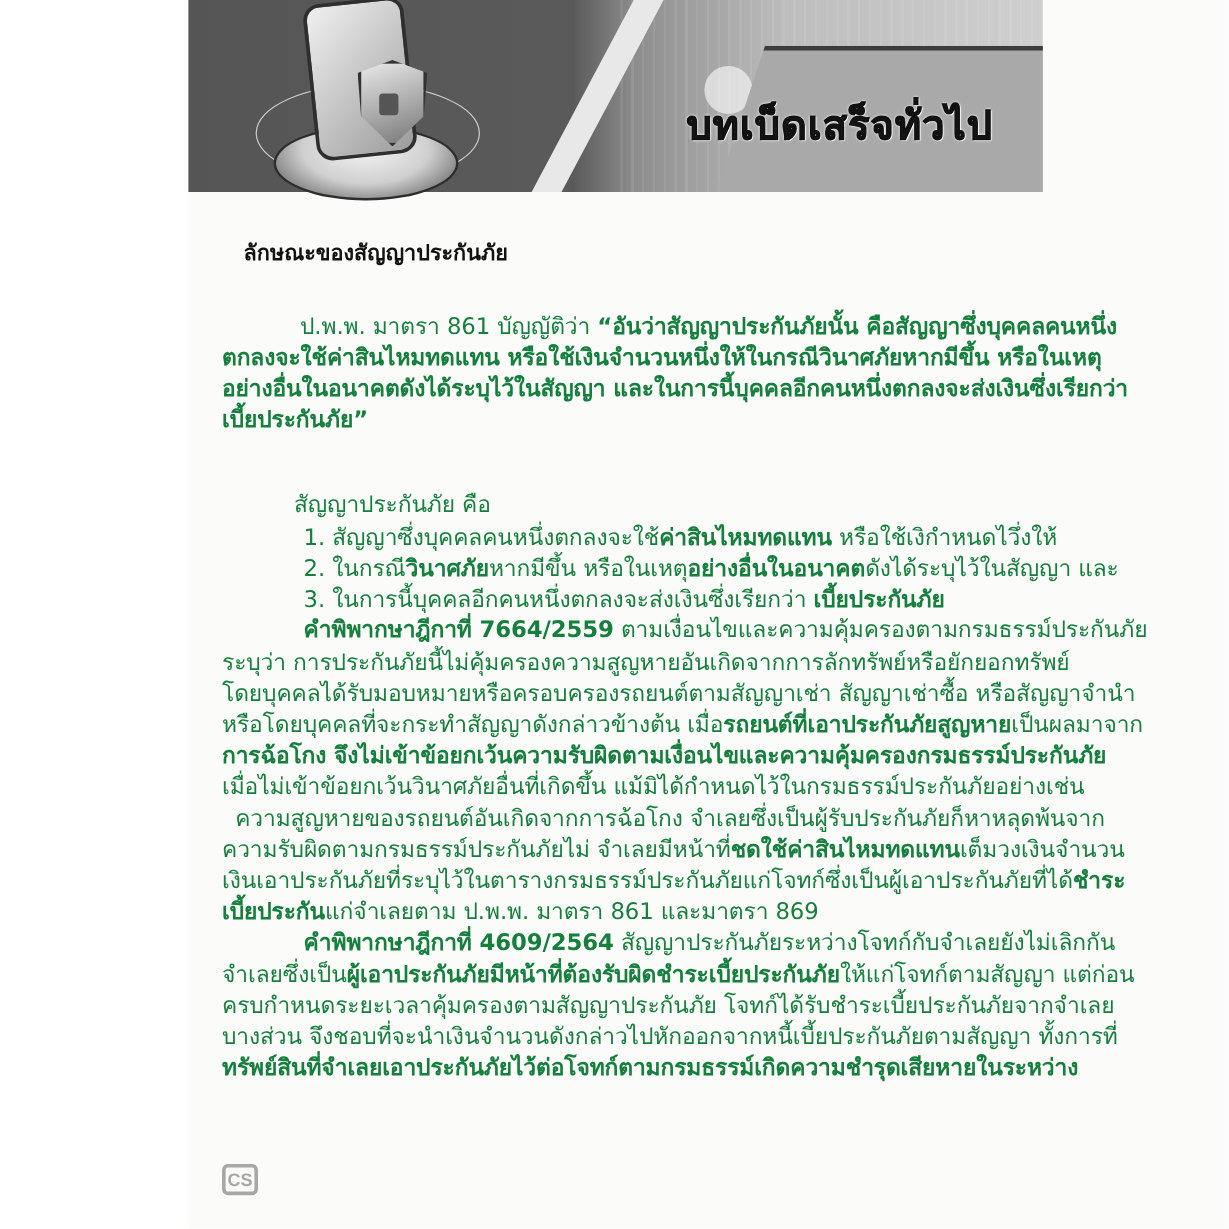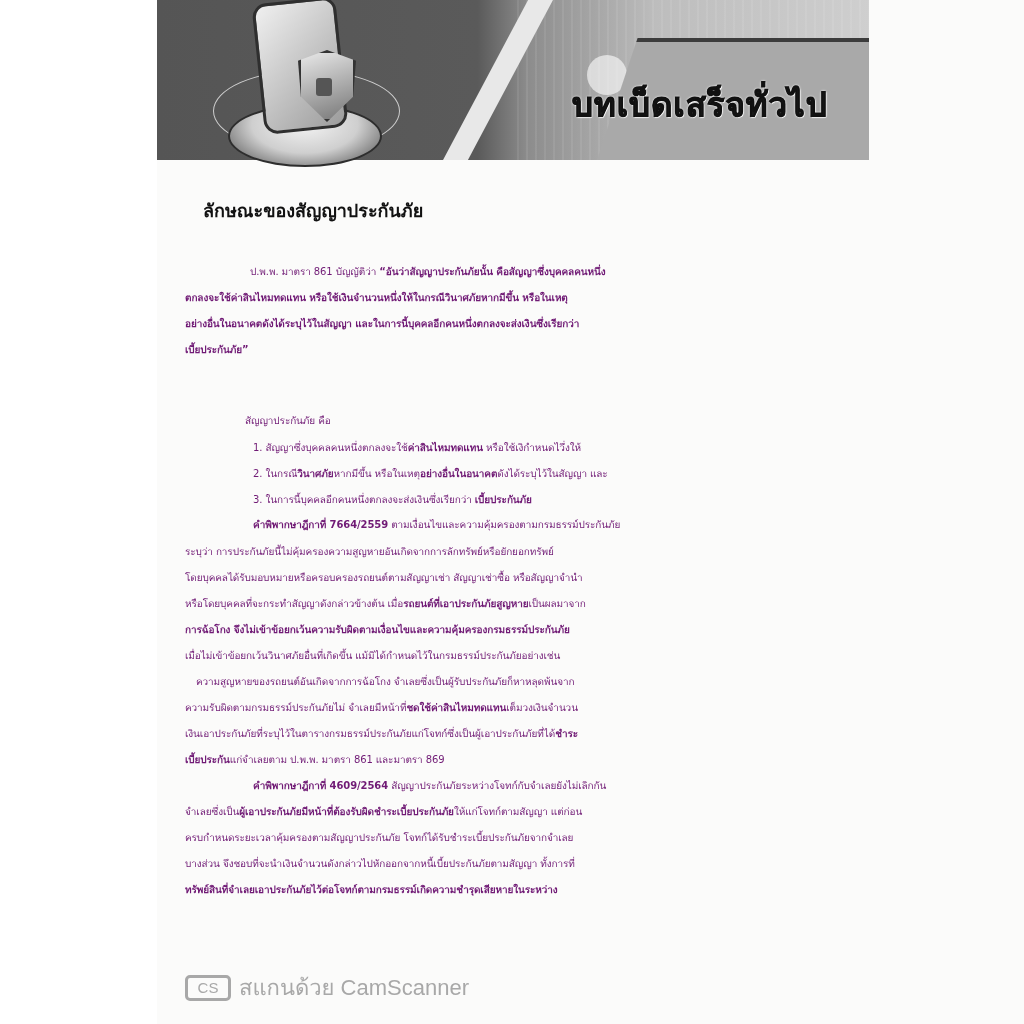--- a/index.html
+++ b/index.html
@@ -65,31 +65,31 @@
   
   .doc {
     position: absolute; left: 185px; top: 190px; width: 650px;
     font-family: "DejaVu Sans", sans-serif; color: #111;
   }
   .h1 {
     position: absolute; left: 203px; top: 196px; font-size: 18px; font-weight: bold; color: #111;
     white-space: nowrap;
   }
   .line {
-    position: absolute; left: 0; font-size: 10px; line-height: 20px; white-space: nowrap; color: #701a75;
+    position: absolute; left: 0; font-size: 19px; line-height: 20px; white-space: nowrap; color: #15803d;
     letter-spacing: -0.1px;
   }
   .b { font-weight: bold; }
   .watermark {
     position: absolute; left: 185px; top: 970px; display: flex; align-items: center; gap: 8px;
     color: #a8a8a8; font-size: 22px; font-family: "Liberation Sans", sans-serif;
   }
   .cs-logo {
-    width: 46px; height: 26px; border: 3px solid #a8a8a8; border-radius: 5px;
-    font-size: 15px; font-weight: normal; display: flex; align-items: center; justify-content: center;
+    width: 30px; height: 26px; border: 3px solid #a8a8a8; border-radius: 5px;
+    font-size: 15px; font-weight: bold; display: flex; align-items: center; justify-content: center;
     box-sizing: border-box;
   }
 </style>
 </head>
 <body>
 
 <div class="page"></div>
 
 <div class="banner">
   <div class="banner-tech"></div>
@@ -138,14 +138,13 @@
       <div class="line" style="top: 586px; left: 68px;"><span class="b">คำพิพากษาฎีกาที่ 4609/2564</span><span> สัญญาประกันภัยระหว่างโจทก์กับจำเลยยังไม่เลิกกัน</span></div>
       <div class="line" style="top: 612px; left: 0px;"><span>จำเลยซึ่งเป็น</span><span class="b">ผู้เอาประกันภัยมีหน้าที่ต้องรับผิดชำระเบี้ยประกันภัย</span><span>ให้แก่โจทก์ตามสัญญา แต่ก่อน</span></div>
       <div class="line" style="top: 638px; left: 0px;"><span>ครบกำหนดระยะเวลาคุ้มครองตามสัญญาประกันภัย โจทก์ได้รับชำระเบี้ยประกันภัยจากจำเลย</span></div>
       <div class="line" style="top: 664px; left: 0px;"><span>บางส่วน จึงชอบที่จะนำเงินจำนวนดังกล่าวไปหักออกจากหนี้เบี้ยประกันภัยตามสัญญา ทั้งการที่</span></div>
       <div class="line" style="top: 690px; left: 0px;"><span class="b">ทรัพย์สินที่จำเลยเอาประกันภัยไว้ต่อโจทก์ตามกรมธรรม์เกิดความชำรุดเสียหายในระหว่าง</span></div>
     </div>
 </div>
 
 <div class="watermark">
   <div class="cs-logo">CS</div>
-  <div>สแกนด้วย CamScanner</div>
 </div>
 
 </body></html>

